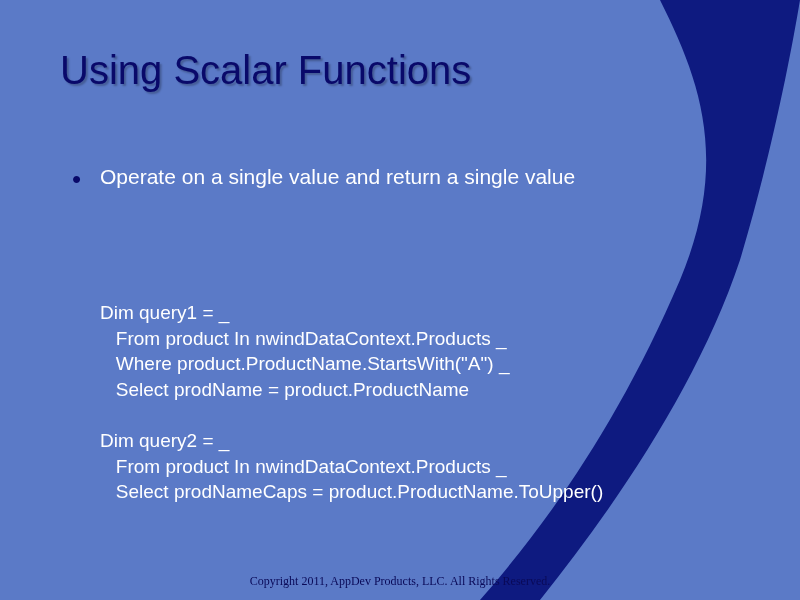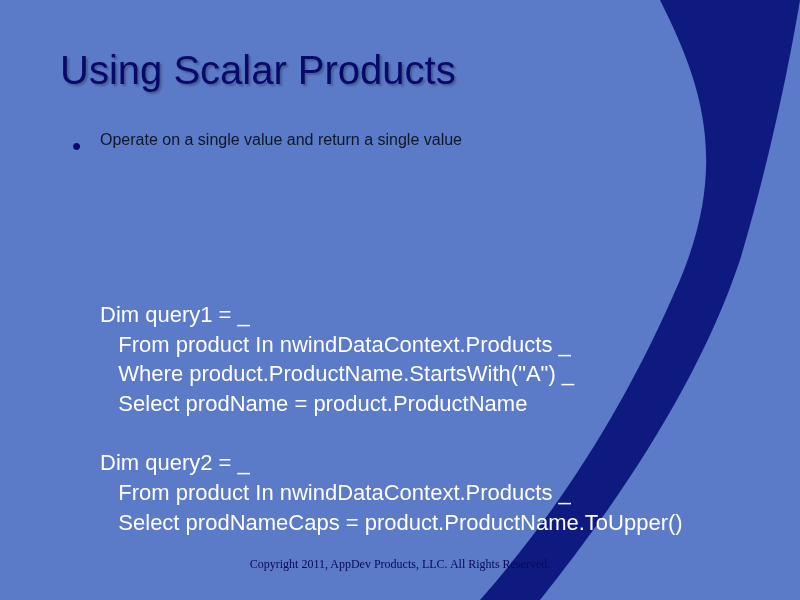--- a/index.html
+++ b/index.html
@@ -36,46 +36,47 @@
   .bullets {
     position: absolute;
     top: 130px;
     left: 72px;
     right: 60px;
     list-style: none;
   }
   .bullets li {
     position: relative;
     padding-left: 28px;
-    font-size: 16px;
-    color: #0f172a;
+    font-size: 21px;
+    color: #ffffff;
     line-height: 1.3;
     margin-bottom: 8px;
+    margin-top: 33px;
   }
   .bullets li::before {
     content: "•";
     position: absolute;
     left: 0;
     top: 0;
     color: #09096a;
     font-size: 26px;
   }
   .code-block {
     position: absolute;
     top: 300px;
     left: 100px;
     font-family: Tahoma, Verdana, Arial, sans-serif;
-    font-size: 22px;
+    font-size: 19px;
     color: #ffffff;
     line-height: 1.35;
     white-space: pre;
   }
   .footer {
     position: absolute;
-    bottom: 28px;
+    bottom: 11px;
     width: 100%;
     text-align: center;
     font-size: 12px;
     color: #0a0a58;
     font-family: Georgia, 'Times New Roman', serif;
   }
 </style>
 </head>
 <body>
 
@@ -84,21 +85,21 @@
   <svg class="swoosh" viewBox="0 0 400 600" preserveAspectRatio="none">
     <path d="M 400 0 
              L 260 0 
              C 300 80, 330 160, 280 280 
              C 220 420, 150 520, 80 600 
              L 140 600 
              C 220 500, 300 380, 340 260 
              C 370 160, 390 60, 400 0 Z" fill="#0e1a80"></path>
   </svg>
 
-  <h1 class="title">Using Scalar Products</h1>
+  <h1 class="title">Using Scalar Functions</h1>
 
   <ul class="bullets">
     <li>Operate on a single value and return a single value</li>
   </ul>
 
   <div class="code-block">Dim query1 = _
    From product In nwindDataContext.Products _
    Where product.ProductName.StartsWith("A") _
    Select prodName = product.ProductName
 

